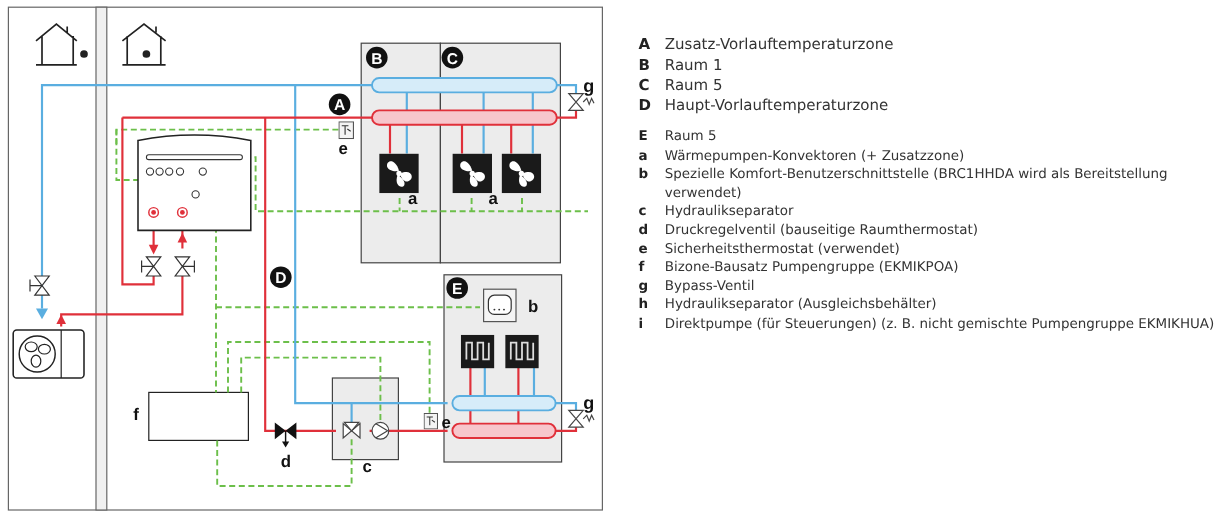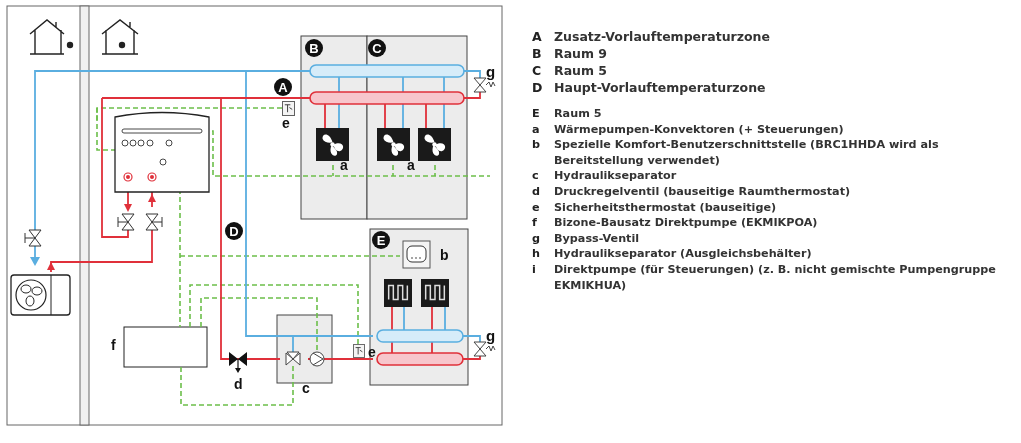--- a/index.html
+++ b/index.html
@@ -4,21 +4,21 @@
 <style>
   html, body { margin:0; padding:0; background:#ffffff; }
   body { width:1021px; height:443px; position:relative; overflow:hidden; font-family:"Liberation Sans", sans-serif; }
   #diagram { position:absolute; left:0; top:0; width:520px; height:443px; }
   .lbl { font-family:"Liberation Sans", sans-serif; font-weight:bold; fill:#111; }
   .badge-txt { font-family:"Liberation Sans", sans-serif; font-weight:bold; fill:#fff; font-size:13px; }
   #legend { position:absolute; left:532px; top:28px; width:490px; font-family:"DejaVu Sans", sans-serif; color:#333; }
   .lg-row { display:flex; font-size:12.5px; line-height:17px; }
   .lg-row.small { font-size:11.2px; line-height:15.6px; }
   .lg-key { width:22px; flex:none; font-weight:bold; color:#222; }
-  .lg-text { flex:1;font-weight:bold; }
+  .lg-text { flex:1; }
   .lg-gap { height:10px; }
 </style>
 </head>
 <body>
 
 <svg id="diagram" viewBox="0 0 520 443" xmlns="http://www.w3.org/2000/svg">
   <defs>
     <symbol id="fan" viewBox="0 0 30 30">
       <rect x="0" y="0" width="30" height="30" fill="#1a1a1a"></rect>
       <g fill="#fff" transform="translate(15,15)">
@@ -224,58 +224,58 @@
   <text class="lbl" font-size="15" x="486" y="341">g</text>
 </svg>
 
 <div id="legend">
   <div class="lg-row">
       <span class="lg-key">A</span>
       <span class="lg-text">Zusatz-Vorlauftemperaturzone</span>
     </div>
   <div class="lg-row">
       <span class="lg-key">B</span>
-      <span class="lg-text">Raum 9</span>
+      <span class="lg-text">Raum 1</span>
     </div>
   <div class="lg-row">
       <span class="lg-key">C</span>
       <span class="lg-text">Raum 5</span>
     </div>
   <div class="lg-row">
       <span class="lg-key">D</span>
       <span class="lg-text">Haupt-Vorlauftemperaturzone</span>
     </div>
   <div class="lg-gap"></div>
   <div class="lg-row small">
       <span class="lg-key">E</span>
       <span class="lg-text">Raum 5</span>
     </div>
   <div class="lg-row small">
       <span class="lg-key">a</span>
-      <span class="lg-text">Wärmepumpen-Konvektoren (+ Steuerungen)</span>
+      <span class="lg-text">Wärmepumpen-Konvektoren (+ Zusatzzone)</span>
     </div>
   <div class="lg-row small">
       <span class="lg-key">b</span>
       <span class="lg-text">Spezielle Komfort-Benutzerschnittstelle (BRC1HHDA wird als Bereitstellung verwendet)</span>
     </div>
   <div class="lg-row small">
       <span class="lg-key">c</span>
       <span class="lg-text">Hydraulikseparator</span>
     </div>
   <div class="lg-row small">
       <span class="lg-key">d</span>
       <span class="lg-text">Druckregelventil (bauseitige Raumthermostat)</span>
     </div>
   <div class="lg-row small">
       <span class="lg-key">e</span>
-      <span class="lg-text">Sicherheitsthermostat (bauseitige)</span>
+      <span class="lg-text">Sicherheitsthermostat (verwendet)</span>
     </div>
   <div class="lg-row small">
       <span class="lg-key">f</span>
-      <span class="lg-text">Bizone-Bausatz Direktpumpe (EKMIKPOA)</span>
+      <span class="lg-text">Bizone-Bausatz Pumpengruppe (EKMIKPOA)</span>
     </div>
   <div class="lg-row small">
       <span class="lg-key">g</span>
       <span class="lg-text">Bypass-Ventil</span>
     </div>
   <div class="lg-row small">
       <span class="lg-key">h</span>
       <span class="lg-text">Hydraulikseparator (Ausgleichsbehälter)</span>
     </div>
   <div class="lg-row small">

